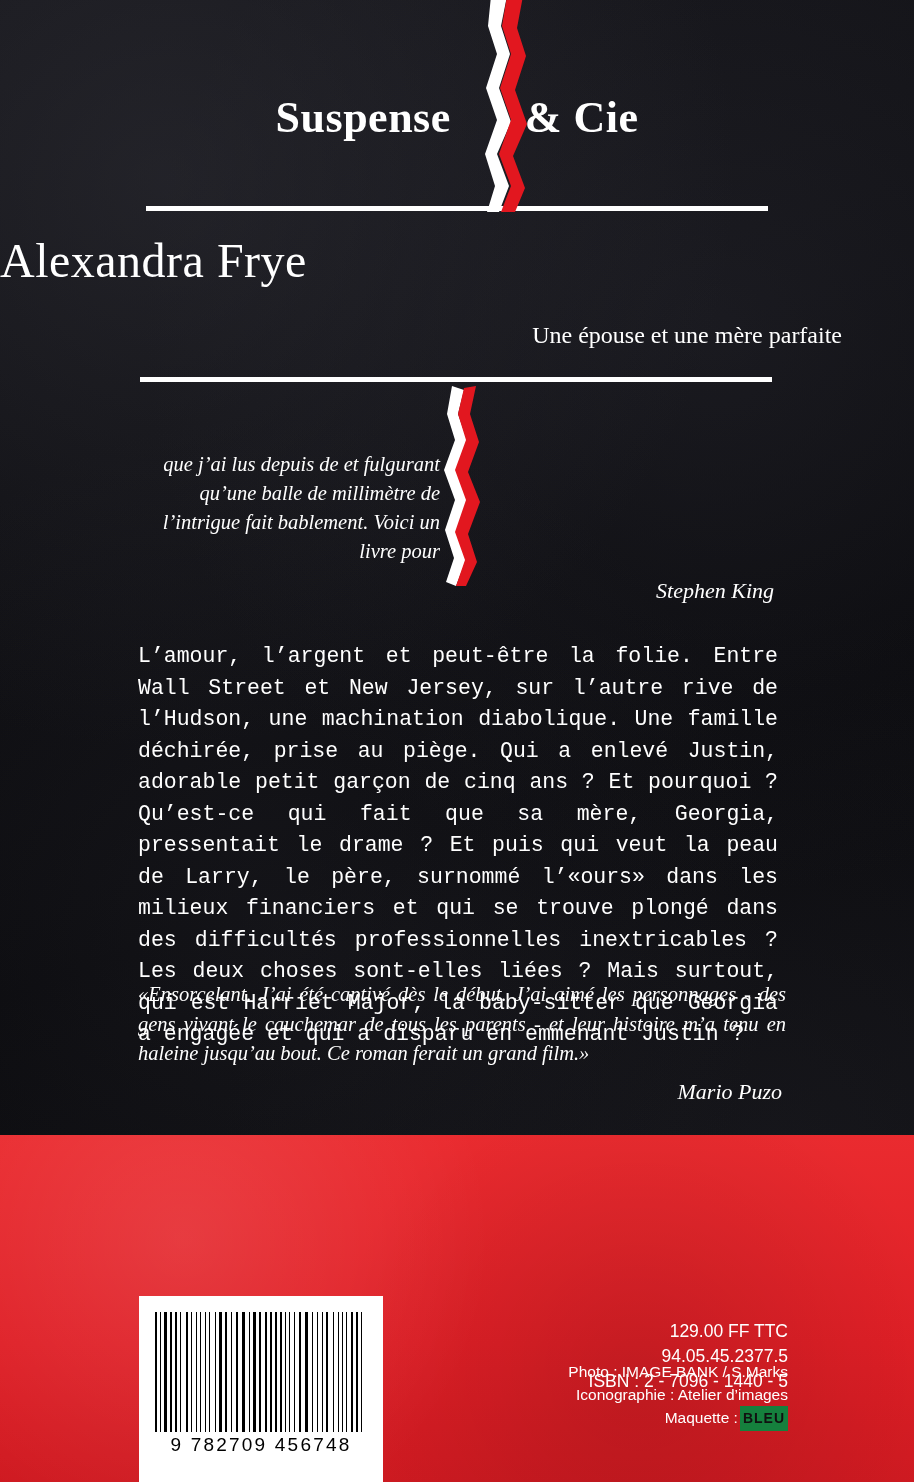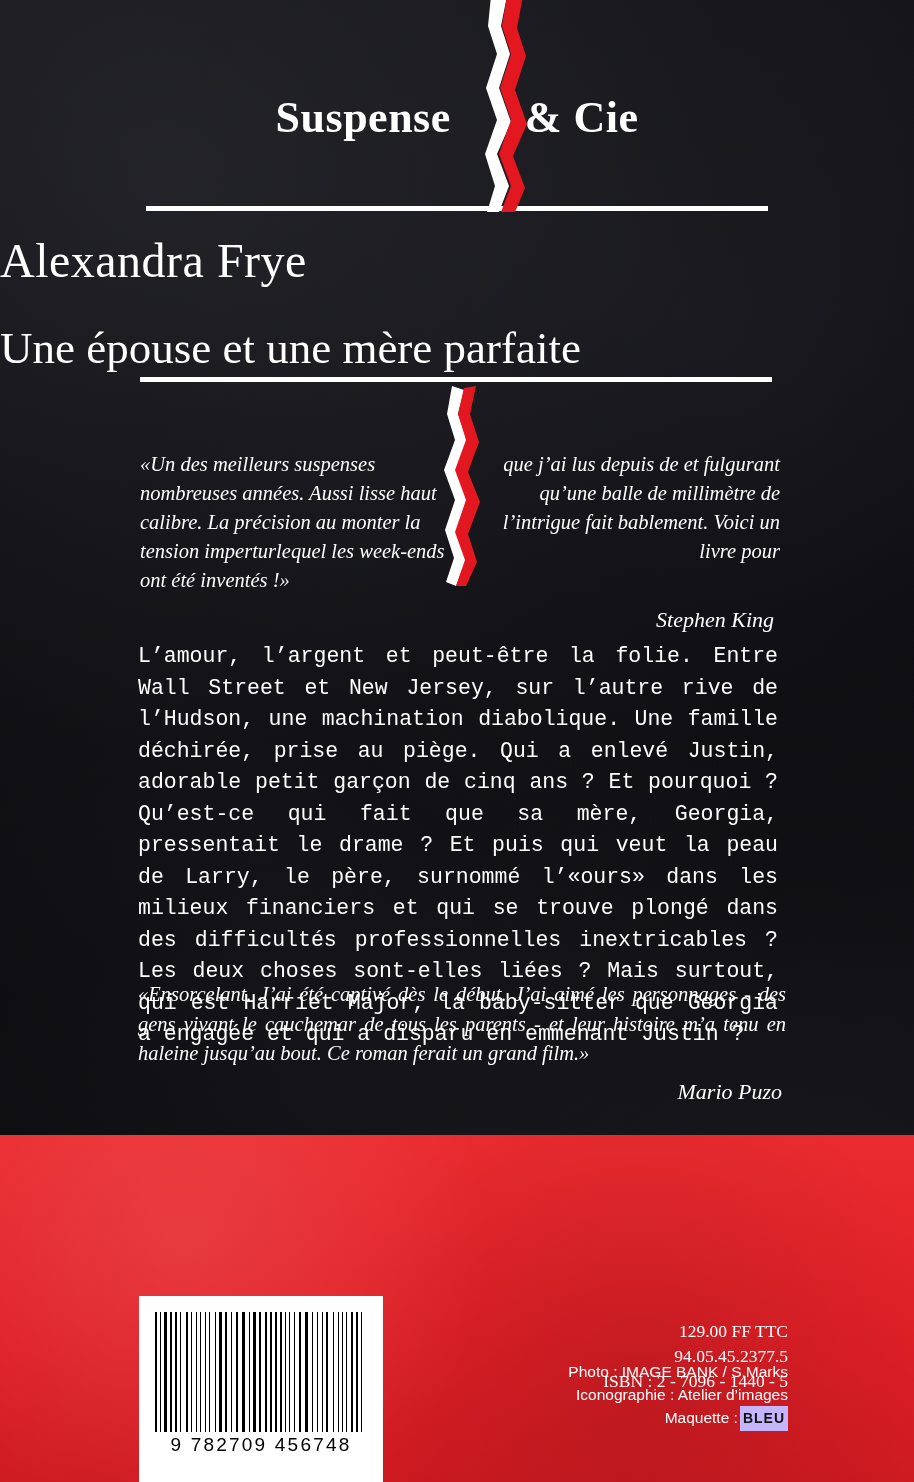--- a/index.html
+++ b/index.html
@@ -120,23 +120,23 @@
     font-weight: normal;
     letter-spacing: 0.5px;
   }
 
   .book-title {
     position: absolute;
     z-index: 4;
     top: 322px;
     left: 0;
     width: 842px;
-    text-align: left;
-    color: #ffffff;
-    font-size: 45px;
+    text-align: right;
+    color: #ffffff;
+    font-size: 24px;
   }
 
   
   .quote-top {
     position: absolute;
     z-index: 4;
     top: 450px;
     left: 140px;
     width: 640px;
     color: #ffffff;
@@ -226,42 +226,42 @@
     text-align: center;
   }
 
   .price-block {
     position: absolute;
     z-index: 4;
     right: 126px;
     top: 1319px;
     text-align: right;
     color: #ffffff;
-    font-family: Liberation Serif, serif;
+    font-family: Liberation Sans, sans-serif;
     font-size: 17.5px;
     line-height: 25px;
   }
 
   .credits-block {
     position: absolute;
     z-index: 4;
     right: 126px;
     top: 1360px;
     text-align: right;
     color: #ffffff;
     font-family: "Liberation Sans", sans-serif;
     font-size: 15.5px;
     line-height: 23px;
   }
   .credits-block .maquette-line {
     white-space: nowrap;
   }
   .logo-chip {
     display: inline-block;
-    background: #c4b5fd;
+    background: #15803d;
     color: #111;
     font-weight: bold;
     font-size: 14px;
     padding: 1px 3px;
     margin-left: 2px;
     letter-spacing: 1px;
   }
 </style>
 </head>
 <body>
@@ -288,21 +288,20 @@
   <div class="rule rule-top"></div>
 
   <div class="author">Alexandra Frye</div>
 
   <div class="book-title">Une épouse et une mère parfaite</div>
 
   <div class="rule rule-bottom"></div>
 
   <div class="quote-top">
     <div class="quote-cols">
-      <div class="quote-col-left">«Un des meilleurs suspenses nombreuses années. Aussi lisse haut calibre. La précision au monter la tension imperturlequel les week-ends ont été inventés !»</div>
       <div class="quote-col-right">que j’ai lus depuis de et fulgurant qu’une balle de millimètre de l’intrigue fait bablement. Voici un livre pour</div>
     </div>
     <div class="quote-attrib">Stephen King</div>
   </div>
 
   <div class="synopsis">L’amour, l’argent et peut-être la folie. Entre Wall Street et New Jersey, sur l’autre rive de l’Hudson, une machination diabolique. Une famille déchirée, prise au piège. Qui a enlevé Justin, adorable petit garçon de cinq ans ? Et pourquoi ? Qu’est-ce qui fait que sa mère, Georgia, pressentait le drame ? Et puis qui veut la peau de Larry, le père, surnommé l’«ours» dans les milieux financiers et qui se trouve plongé dans des difficultés professionnelles inextricables ? Les deux choses sont-elles liées ? Mais surtout, qui est Harriet Major, la baby-sitter que Georgia a engagée et qui a disparu en emmenant Justin ?</div>
 
   <div class="quote-bottom">
     <div>«Ensorcelant. J’ai été captivé dès le début. J’ai aimé les personnages - des gens vivant le cauchemar de tous les parents - et leur histoire m’a tenu en haleine jusqu’au bout. Ce roman ferait un grand film.»</div>
     <div class="attrib">Mario Puzo</div>

